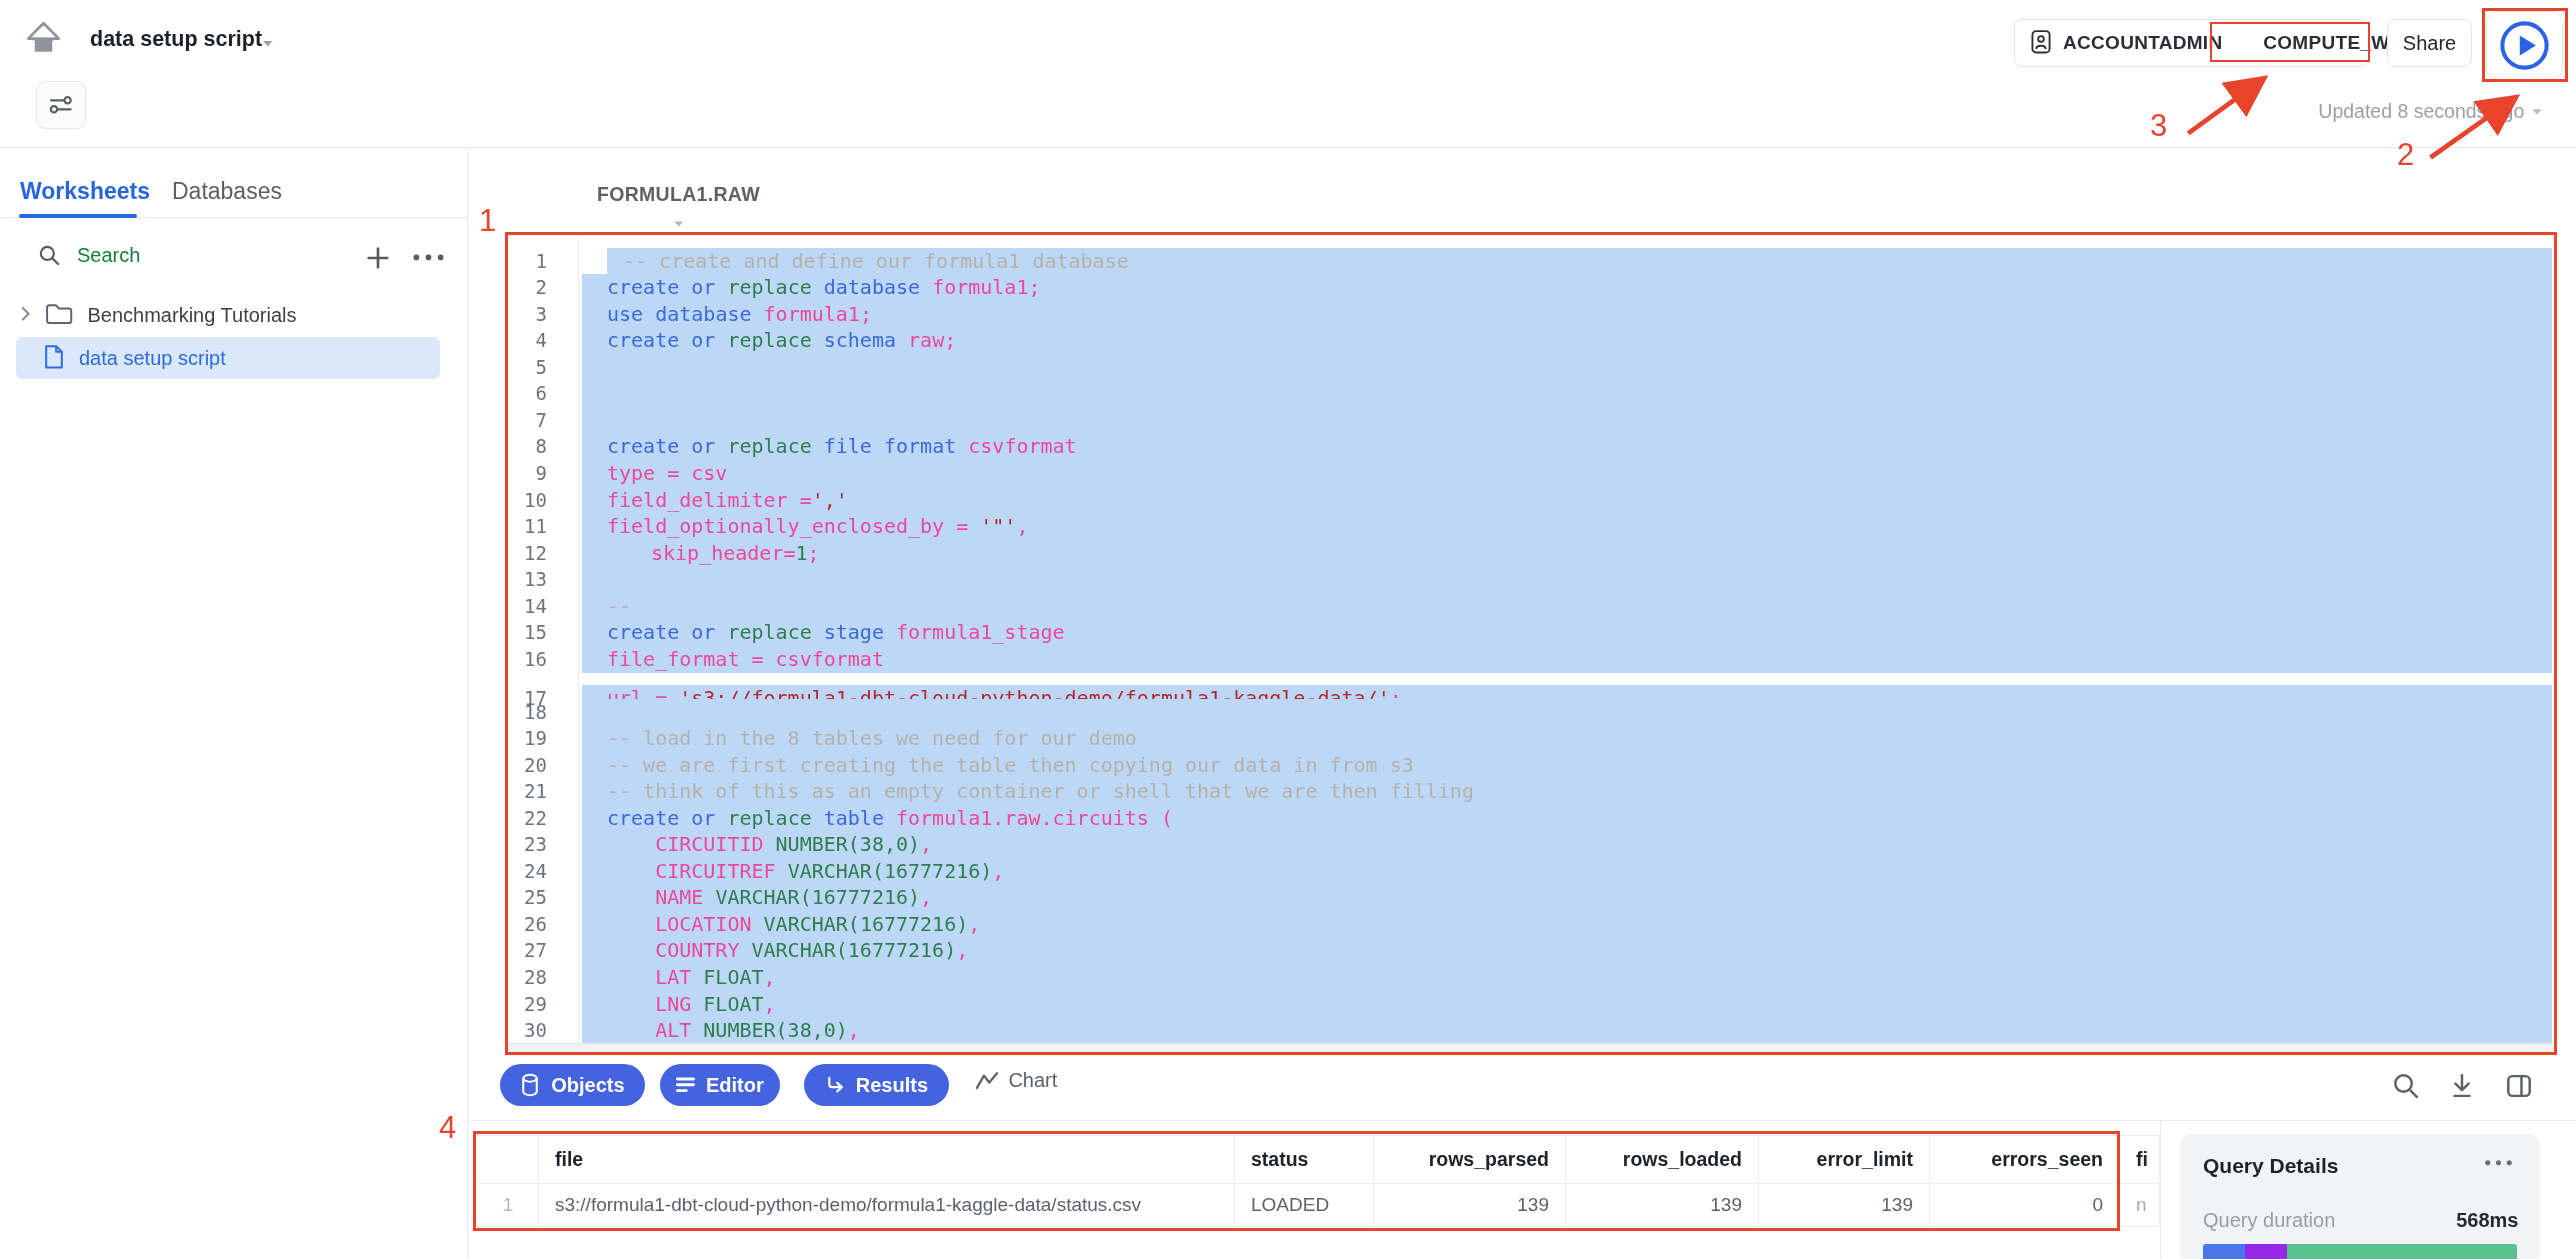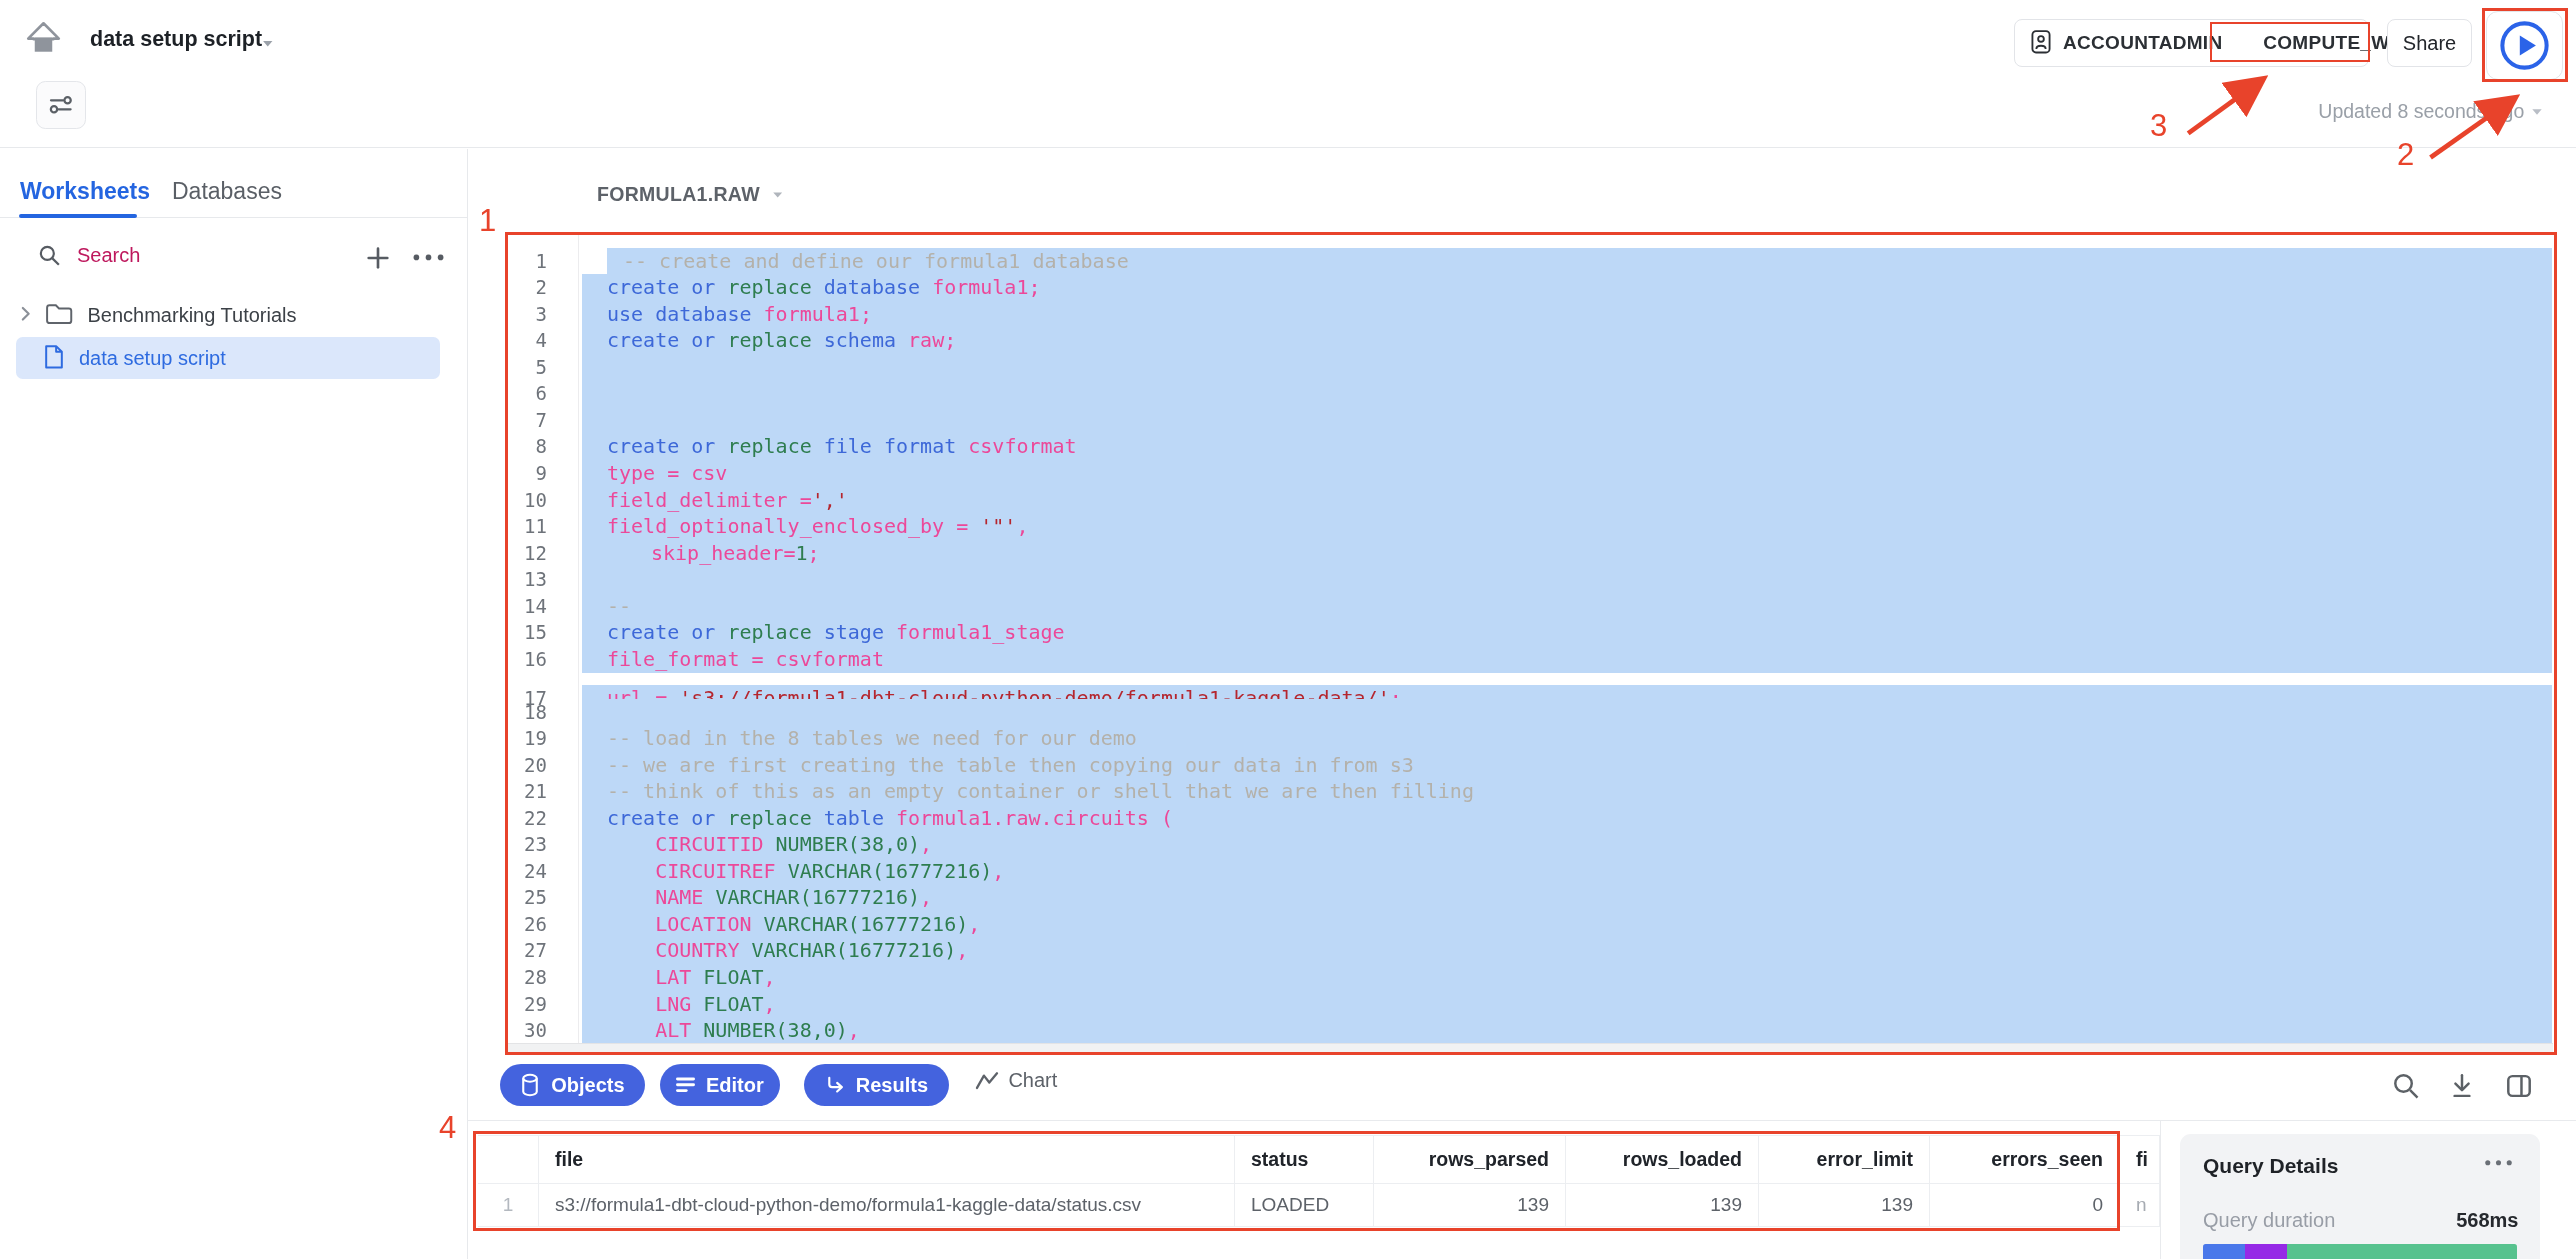--- a/index.html
+++ b/index.html
@@ -22,33 +22,33 @@
   .run-btn { position:absolute; left:2486px; top:10.8px; width:77px; height:69px; border:1.3px solid #e3e5e9; border-radius:12px; background:#fff; display:flex; align-items:center; justify-content:center; }
   .updated { position:absolute; top:100px; left:2309px; width:234px; display:flex; align-items:center; justify-content:flex-end; font-size:19.5px; color:#9aa0a8; gap:6.7px; }
 
   
   .sidebar-divider { position:absolute; left:467px; top:149px; width:1.3px; height:1110px; background:#e7e9ec; }
   .tab-worksheets { position:absolute; left:20px; top:178px; font-size:23px; font-weight:700; color:#2465e0; }
   .tab-databases { position:absolute; left:172px; top:178px; font-size:23px; font-weight:400; color:#5a5f66; }
   .tabs-underline-gray { position:absolute; left:0; top:217px; width:467px; height:1.3px; background:#e7e9ec; }
   .tabs-underline-blue { position:absolute; left:19px; top:214px; width:118px; height:4px; background:#2465e0; border-radius:2px; }
   .search-row { position:absolute; left:38px; top:244px; display:flex; align-items:center; color:#565b62; }
-  .search-label { margin-left:16px; font-size:20px; font-weight:500; color:#be185d; }
+  .search-label { margin-left:16px; font-size:20px; font-weight:500; color:#15803d; }
   .plus-btn { position:absolute; left:364px; top:244px; width:28px; height:28px; color:#565b62; }
   .dots-btn { position:absolute; left:411px; top:252px; color:#565b62; }
   .folder-row { position:absolute; left:19px; top:299px; height:32px; display:flex; align-items:center; }
   .chev { color:#8b9098; }
   .folder-ico { margin-left:12px; color:#5f646b; }
   .folder-label { margin-left:15px; font-size:20px; color:#3c4147; }
   .sel-row { position:absolute; left:16px; top:337px; width:424px; height:42px; background:#dbe7fb; border-radius:6.7px; display:flex; align-items:center; }
   .doc-ico { margin-left:28px; color:#2e6be0; }
   .sel-label { margin-left:15px; font-size:20px; font-weight:500; color:#2e6be0; }
 
   
-  .ctx-picker { position:absolute; left:597px; top:183px; display:flex; align-items:center; gap:12px; }
+  .ctx-picker { position:absolute; left:597px; top:183px; display:flex; align-items:center; gap:12px;flex-direction:column; }
   .ctx-label { font-size:19.5px; font-weight:700; color:#5d6269; letter-spacing:0.3px; }
   .ctx-caret { color:#9ba1a9; }
 
   
   .editor-clip { position:absolute; left:505px; top:234px; width:2049px; height:819px; overflow:hidden; background:#fff; }
   .gutter-sep { position:absolute; left:578px; top:234px; width:1.3px; height:809px; background:#ececee; }
   .code-row { position:absolute; left:0; width:2576px; height:27px; }
   .ln { position:absolute; left:0; top:0; width:42px; text-align:right; font-family:"DejaVu Sans Mono", monospace; font-size:19px; color:#6e737a; line-height:27px; }
   .sel { position:absolute; top:0; height:27px; background:#bdd8f7; }
   .code { position:absolute; left:102px; top:0; white-space:pre; font-family:"DejaVu Sans Mono", monospace; font-size:20px; line-height:27px; }

